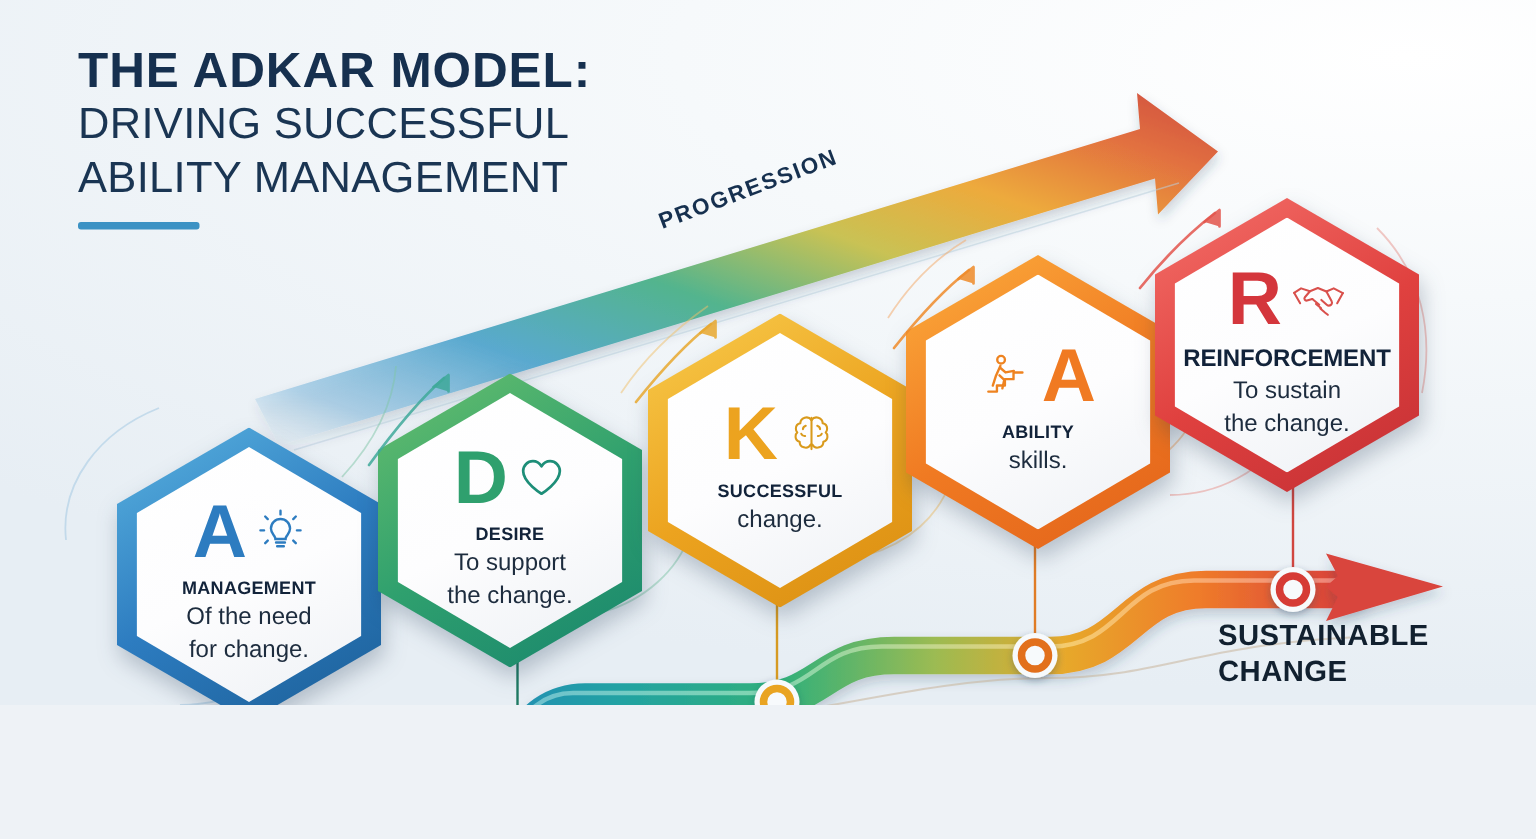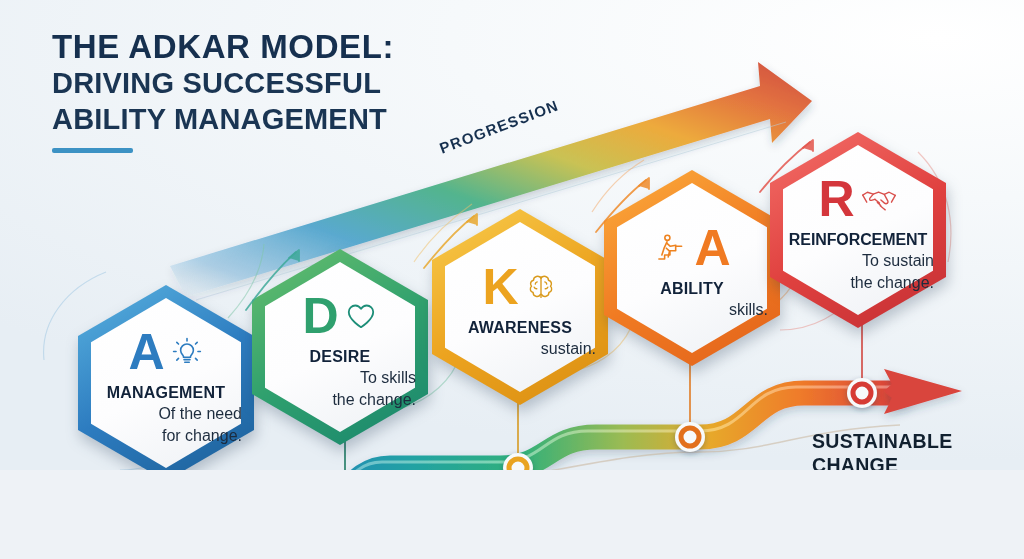--- a/index.html
+++ b/index.html
@@ -19,21 +19,21 @@
   #linksvg{z-index:2;}
   #topsvg{z-index:6;pointer-events:none;}
 
   
   .title-block{position:absolute;left:52px;top:28px;z-index:5;}
   .t-line1{
     font-size:33px;font-weight:bold;letter-spacing:.6px;color:#16304f;
     line-height:1.16;white-space:nowrap;
   }
   .t-line2,.t-line3{
-    font-size:29px;font-weight:bold;letter-spacing:.2px;color:#1a3553;
+    font-size:29px;font-weight:normal;letter-spacing:.2px;color:#1a3553;
     line-height:1.22;white-space:nowrap;
   }
   .t-rule{margin-top:11px;width:81px;height:5px;background:#3c92c4;border-radius:2px;}
 
   
   .hex{
     position:absolute;z-index:4;
     width:176px;height:196px;
     display:flex;align-items:center;justify-content:center;
     filter:drop-shadow(2px 7px 7px rgba(28,50,76,.26));
@@ -55,38 +55,38 @@
   }
   .letterrow{
     display:flex;align-items:center;justify-content:center;gap:6px;height:54px;
   }
   .bigletter{
     font-size:50px;font-weight:bold;line-height:1;letter-spacing:-1px;
   }
   .hicon{width:34px;height:34px;display:block;}
   .hicon.big{width:38px;height:38px;}
   .hname{
-    font-size:16px;font-weight:bold;color:#12233a;letter-spacing:.2px;
+    font-size:12px;font-weight:bold;color:#12233a;letter-spacing:.2px;
     margin-top:5px;line-height:1.1;white-space:nowrap;
   }
   .hname.long{font-size:16px;letter-spacing:-.1px;}
   .hdesc{
-    font-size:16px;color:#1d2c3e;line-height:1.2;margin-top:3px;font-weight:400;text-align:right;
+    font-size:16px;color:#1d2c3e;line-height:1.2;margin-top:3px;font-weight:400;
   }
 
   
   #hex-0{left:78px;  top:285px;}
   #hex-1{left:252px; top:249px;}
   #hex-2{left:432px; top:209px;}
   #hex-3{left:604px; top:170px;}
   #hex-4{left:770px; top:132px;}
 
   
   .sustain{
-    position:absolute;left:812px;top:430px;z-index:5;
+    position:absolute;left:812px;top:413px;z-index:5;
     font-size:19.5px;font-weight:bold;color:#11202f;letter-spacing:.3px;
     line-height:1.22;text-align:left;
   }
   .prog-label{
     position:absolute;left:440px;top:140px;z-index:5;
     font-size:15px;font-weight:bold;color:#16304f;letter-spacing:1.3px;
     transform:rotate(-20.5deg);transform-origin:left center;
     white-space:nowrap;
   }
 </style>
@@ -228,40 +228,40 @@
     <div class="shell" style="background:linear-gradient(150deg,#69c06d 0%,#2fa06e 52%,#18856d 100%);"></div>
     <div class="inner"></div>
     <div class="content">
       <div class="letterrow">
         <span class="bigletter" style="color:#2fa06e;">D</span>
         <svg class="hicon" viewBox="0 0 32 32" fill="none" stroke="#1d8e78" stroke-width="1.7" stroke-linejoin="round">
           <path d="M16 26.5S4.5 19.6 4.5 12.3c0-3.6 2.9-6.2 6.1-6.2 2.3 0 4.2 1.3 5.4 3.2 1.2-1.9 3.1-3.2 5.4-3.2 3.2 0 6.1 2.6 6.1 6.2 0 7.3-11.5 14.2-11.5 14.2z"></path>
         </svg>
       </div>
       <div class="hname">DESIRE</div>
-      <div class="hdesc">To skills</div>
+      <div class="hdesc">To support</div>
       <div class="hdesc">the change.</div>
     </div>
   </div>
 
   <div class="hex" id="hex-2">
     <div class="shell" style="background:linear-gradient(150deg,#f8cc4d 0%,#eca31f 52%,#d98d11 100%);"></div>
     <div class="inner"></div>
     <div class="content">
       <div class="letterrow">
         <span class="bigletter" style="color:#eca31f;">K</span>
         <svg class="hicon" viewBox="0 0 32 32" fill="none" stroke="#d99a1c" stroke-width="1.3" stroke-linecap="round" stroke-linejoin="round">
           <path d="M16 6.2v19.6"></path>
           <path d="M16 7.6c-1-1.4-2.7-2-4.3-1.5-1.7.5-2.7 2-2.7 3.5-1.6.3-2.8 1.7-2.8 3.4 0 .9.3 1.7.9 2.3-.8.7-1.2 1.7-1.1 2.8.1 1.5 1.2 2.7 2.6 3.1-.1 1.6 1 3.1 2.6 3.5 1.7.5 3.5-.3 4.3-1.8"></path>
           <path d="M16 7.6c1-1.4 2.7-2 4.3-1.5 1.7.5 2.7 2 2.7 3.5 1.6.3 2.8 1.7 2.8 3.4 0 .9-.3 1.7-.9 2.3.8.7 1.2 1.7 1.1 2.8-.1 1.5-1.2 2.7-2.6 3.1.1 1.6-1 3.1-2.6 3.5-1.7.5-3.5-.3-4.3-1.8"></path>
           <path d="M12.4 11.2c-1 .3-1.7 1.1-1.8 2.1M12 17.6c-1.1.1-2-.5-2.4-1.4M19.6 11.2c1 .3 1.7 1.1 1.8 2.1M20 17.6c1.1.1 2-.5 2.4-1.4"></path>
         </svg>
       </div>
-      <div class="hname">AWARENESS</div>
-      <div class="hdesc">sustain.</div>
+      <div class="hname">SUCCESSFUL</div>
+      <div class="hdesc">change.</div>
     </div>
   </div>
 
   <div class="hex" id="hex-3">
     <div class="shell" style="background:linear-gradient(150deg,#fcae3d 0%,#f07a22 52%,#e2621a 100%);"></div>
     <div class="inner"></div>
     <div class="content">
       <div class="letterrow">
         <svg class="hicon" viewBox="0 0 32 32" fill="none" stroke="#ee8320" stroke-width="1.5" stroke-linecap="round" stroke-linejoin="round">
           <circle cx="12.6" cy="6.4" r="2.4"></circle>

